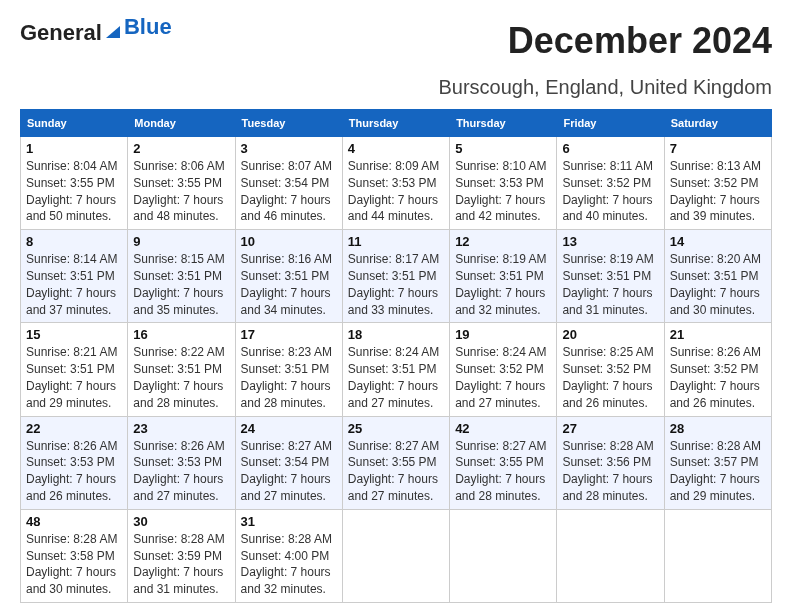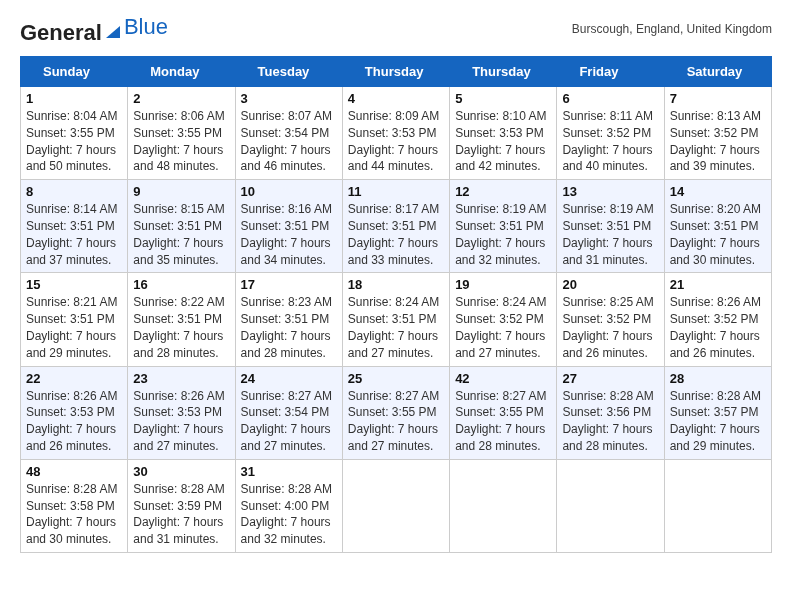--- a/index.html
+++ b/index.html
@@ -31,36 +31,36 @@
     .logo-text span.general { color: #222; }
     .title-area {
       text-align: right;
     }
     .month-title {
       font-size: 36px;
       font-weight: bold;
       color: #222;
     }
     .location-title {
-      font-size: 12px;
+      font-size: 20px;
       color: #444;
-      margin-top: 2px;
+      margin-top: 14px;
       text-align: right;
     }
     .calendar {
       width: 100%;
       border-collapse: collapse;
       font-size: 11px;
     }
     .calendar th {
       background-color: #1565c0;
       color: #fff;
-      padding: 7px 22px;
+      padding: 7px 6px;
       text-align: left;
-      font-size: 13px;
+      font-size: 11px;
       font-weight: bold;
       border: 1px solid #1565c0;
     }
     .calendar td {
       border: 1px solid #ccc;
       padding: 4px 5px;
       vertical-align: top;
       width: calc(100% / 7);
       min-height: 80px;
       background: #fff;
@@ -93,23 +93,24 @@
 <div class="header-area">
   <div class="logo">
     <div class="logo-text">
       <span class="general">General</span>
       <div style="display:inline-block; margin-left:2px;">
         <svg width="18" height="18" viewBox="0 0 18 18">
           <polygon points="2,16 16,16 16,4" fill="#1565c0"></polygon>
         </svg>
       </div>
     </div>
-    <div style="font-size:22px; font-weight:normal; color:#1565c0; margin-top:-6px; margin-left:2px;">Blue</div>
+    <div style="font-size:22px; font-weight:bold; color:#1565c0; margin-top:-6px; margin-left:2px;">Blue</div>
   </div>
   <div class="title-area">
+    <div class="month-title">December 2024</div>
     <div class="location-title">Burscough, England, United Kingdom</div>
   </div>
 </div>
 
 <table class="calendar">
   <thead>
     <tr>
       <th>Sunday</th>
       <th>Monday</th>
       <th>Tuesday</th>

